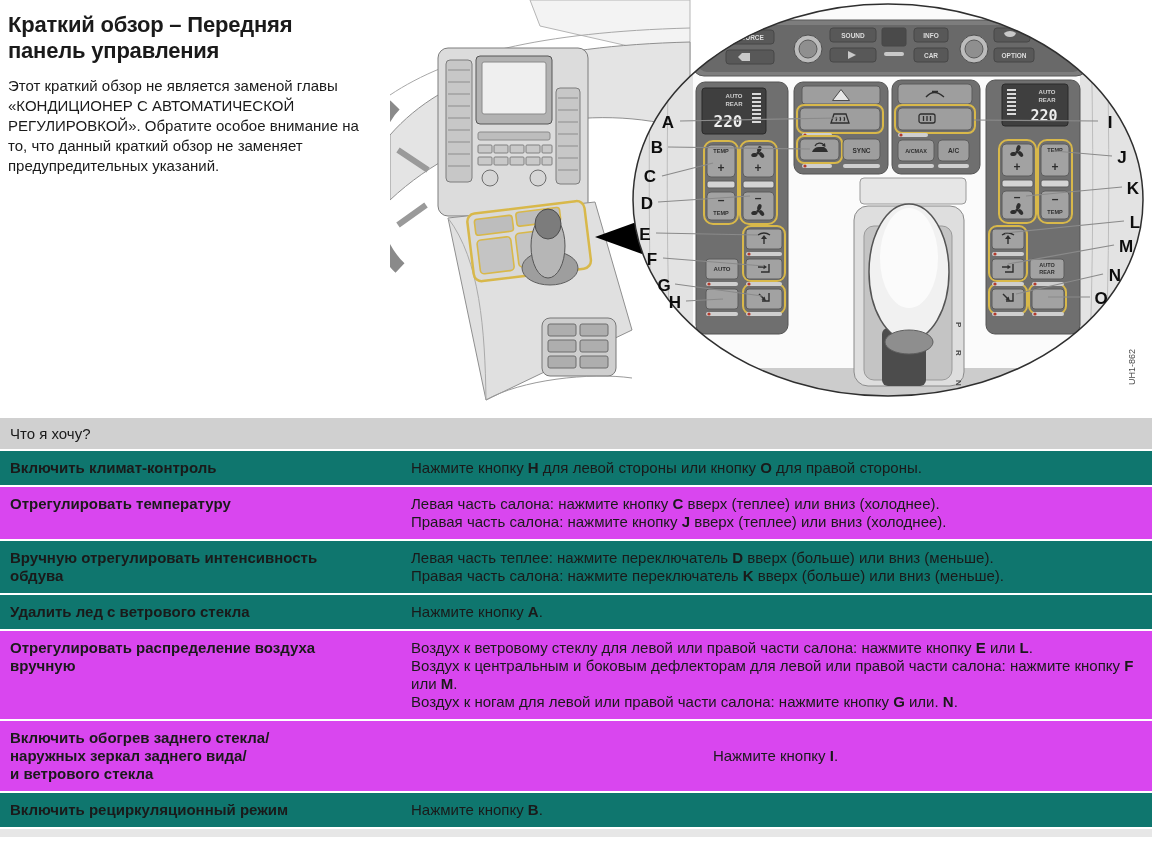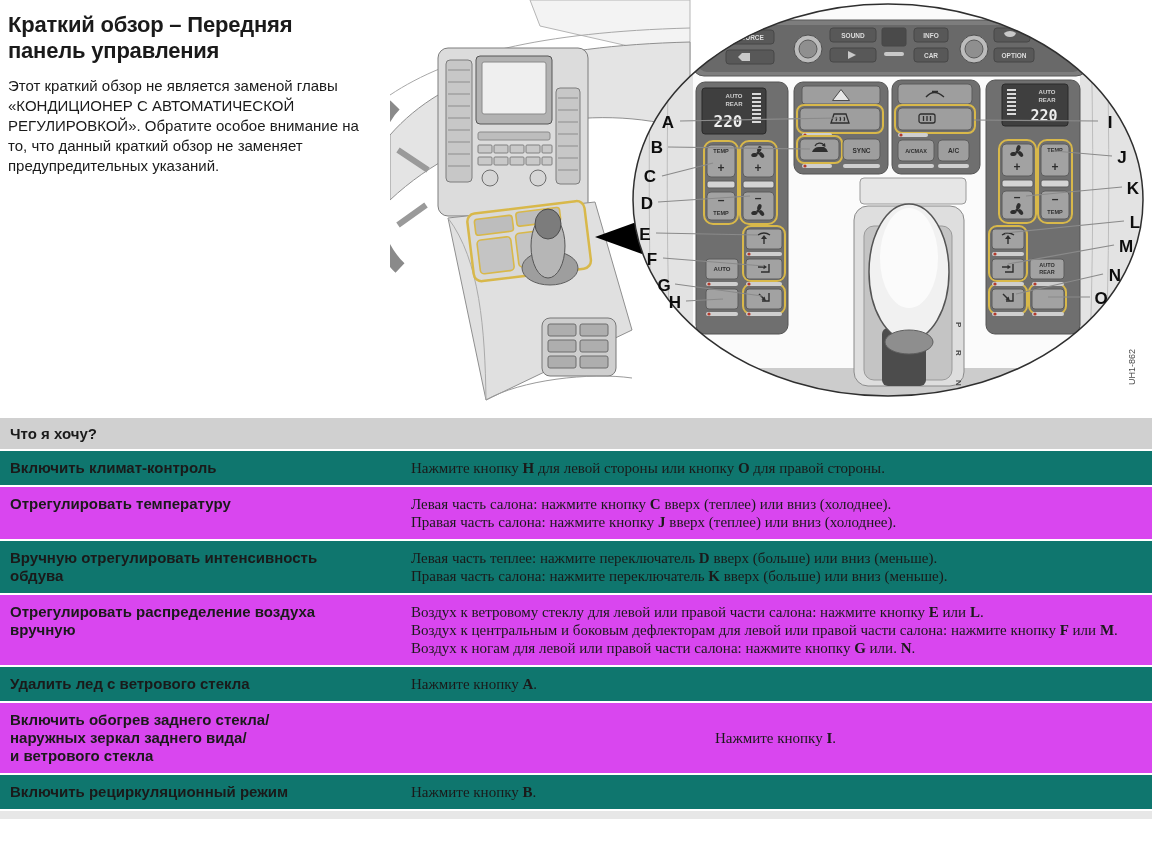--- a/index.html
+++ b/index.html
@@ -15,30 +15,30 @@
     font-size:22px;line-height:26px;font-weight:bold;margin:0 0 12px 0;
     letter-spacing:-0.2px;width:340px;
   }
   .intro{font-size:15px;line-height:20px;margin:0;width:372px;}
   .figure-wrap{position:absolute;left:390px;top:0;width:762px;height:410px;}
   svg text{user-select:none;}
   
   .tbl{margin-top:6px;width:1152px;}
   .thead{
     display:flex;background:#d0d0d0;border-bottom:2px solid #fff;
-    font-weight:bold;font-size:15px;
+    font-weight:normal;font-size:15px;
   }
   .thead .c1{width:393px;padding:7px 0 7px 10px;}
   .thead .c2{flex:1;padding:7px 12px 7px 8px;}
   .trow{display:flex;background:#0f766e;border-bottom:2px solid #fff;font-size:15px;line-height:18px;}
   .trow.alt{background:#d946ef;}
   .trow .c1{width:393px;padding:8px 0 8px 10px;font-weight:bold;}
   .trow .c2{flex:1;padding:8px 12px 8px 8px;display:flex;flex-direction:column;justify-content:flex-start;}
   .trow .c2.vcenter{justify-content:center;align-items:center;}
-  .trow .c2 div{margin:0;font-family:Liberation Serif, serif;}
+  .trow .c2 div{margin:0;}
   .row-partial{height:8px;background:#e7e7e7;}
   b{font-weight:bold;}
 </style>
 </head>
 <body>
 
 <div class="top">
   <div class="text-col">
     <h1 class="page-title">Краткий обзор – Передняя панель управления</h1>
     <p class="intro">Этот краткий обзор не является заменой главы «КОНДИЦИОНЕР С АВТОМАТИЧЕСКОЙ РЕГУЛИРОВКОЙ». Обратите особое внимание на то, что данный краткий обзор не заменяет предупредительных указаний.</p>
@@ -481,39 +481,39 @@
       <div class="trow">
         <div class="c1">
           <div>Вручную отрегулировать интенсивность</div>
           <div>обдува</div>
         </div>
         <div class="c2">
           <div><span>Левая часть теплее: нажмите переключатель </span><b>D</b><span> вверх (больше) или вниз (меньше).</span></div>
           <div><span>Правая часть салона: нажмите переключатель </span><b>K</b><span> вверх (больше) или вниз (меньше).</span></div>
         </div>
       </div>
+      <div class="trow">
+        <div class="c1">
+          <div>Удалить лед с ветрового стекла</div>
+        </div>
+        <div class="c2">
+          <div><span>Нажмите кнопку </span><b>A</b><span>.</span></div>
+        </div>
+      </div>
       <div class="trow alt">
         <div class="c1">
           <div>Отрегулировать распределение воздуха</div>
           <div>вручную</div>
         </div>
         <div class="c2">
           <div><span>Воздух к ветровому стеклу для левой или правой части салона: нажмите кнопку </span><b>E</b><span> или </span><b>L</b><span>.</span></div>
           <div><span>Воздух к центральным и боковым дефлекторам для левой или правой части салона: нажмите кнопку </span><b>F</b><span> или </span><b>M</b><span>.</span></div>
           <div><span>Воздух к ногам для левой или правой части салона: нажмите кнопку </span><b>G</b><span> или. </span><b>N</b><span>.</span></div>
         </div>
       </div>
-      <div class="trow">
-        <div class="c1">
-          <div>Удалить лед с ветрового стекла</div>
-        </div>
-        <div class="c2">
-          <div><span>Нажмите кнопку </span><b>A</b><span>.</span></div>
-        </div>
-      </div>
       <div class="trow alt">
         <div class="c1">
           <div>Включить обогрев заднего стекла/</div>
           <div>наружных зеркал заднего вида/</div>
           <div>и ветрового стекла</div>
         </div>
         <div class="c2 vcenter">
           <div><span>Нажмите кнопку </span><b>I</b><span>.</span></div>
         </div>
       </div>

